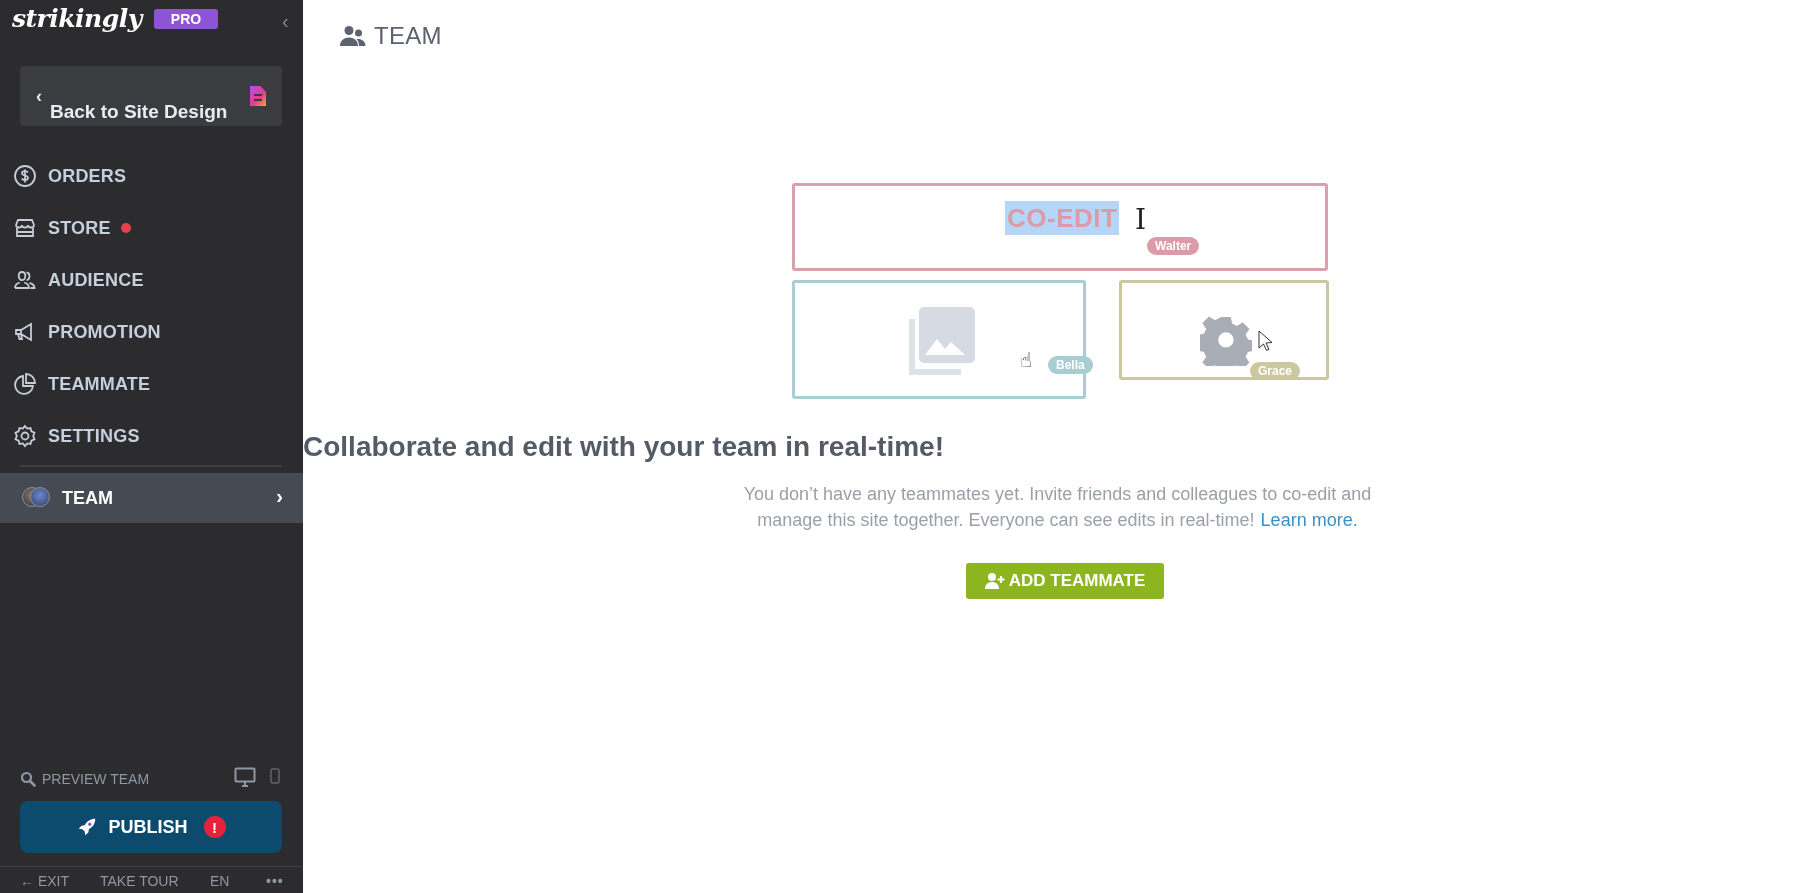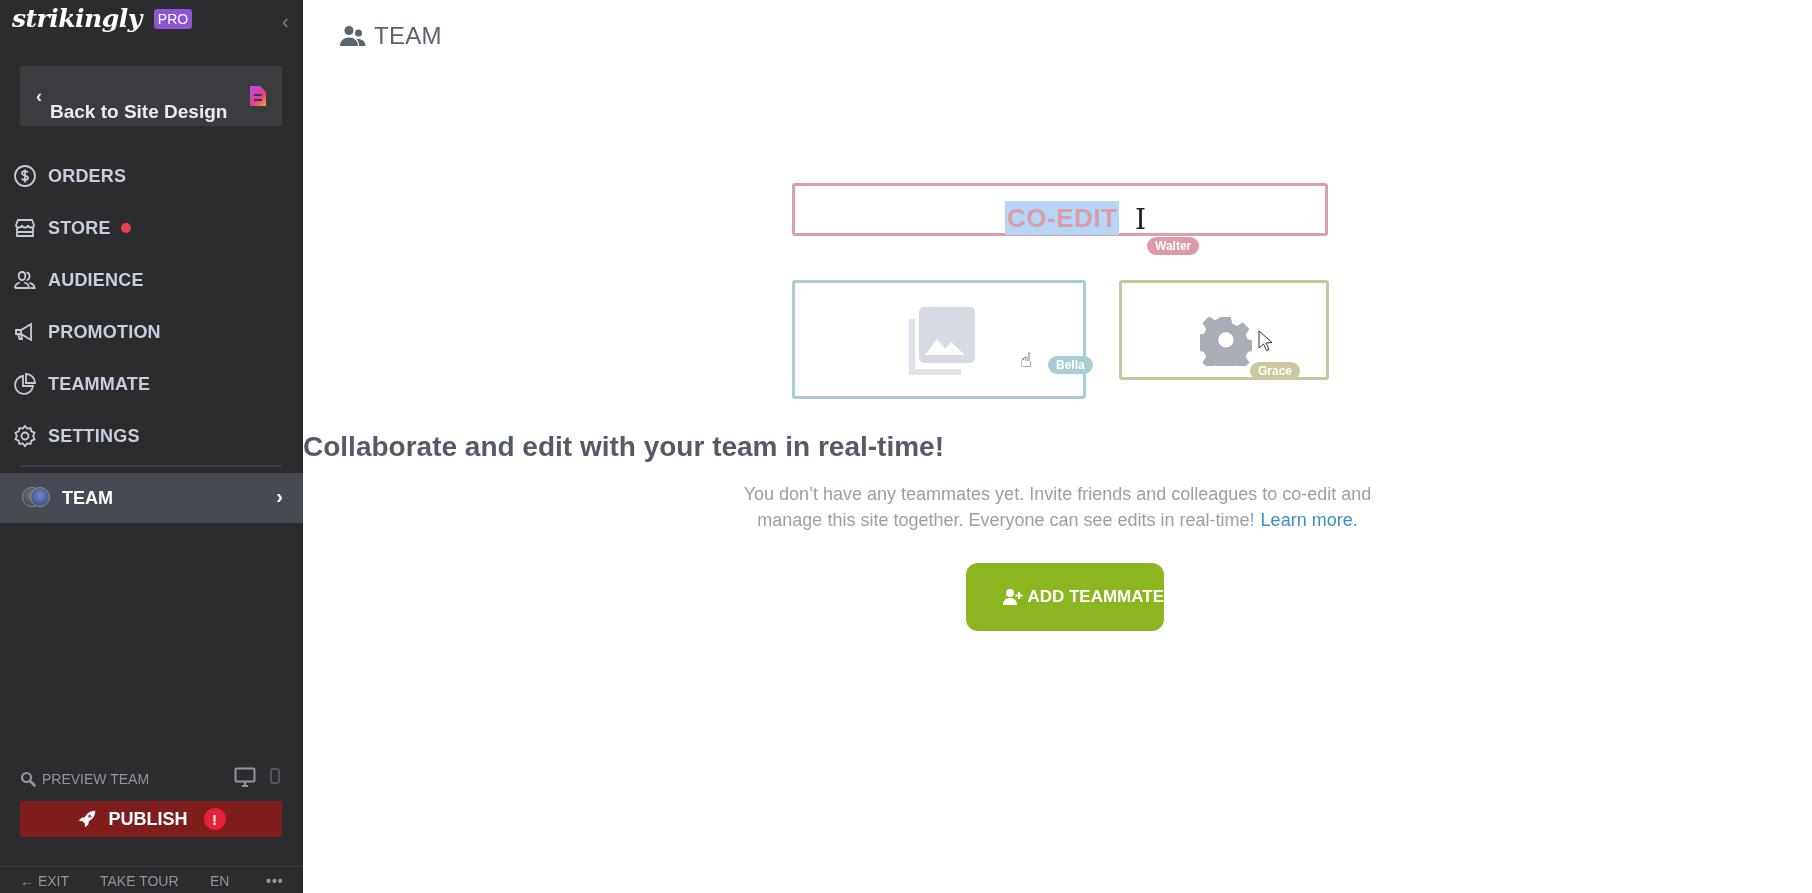--- a/index.html
+++ b/index.html
@@ -3,21 +3,21 @@
 <meta charset="utf-8">
 <style>
   * { box-sizing: border-box; margin: 0; padding: 0; }
   html, body { width: 1812px; height: 893px; overflow: hidden; background: #ffffff; font-family: "Liberation Sans", "DejaVu Sans", sans-serif; }
   .app { position: relative; width: 1812px; height: 893px; }
 
   
   .sidebar { position: absolute; left: 0; top: 0; width: 303px; height: 893px; background: #2c2c2e; color: #c8d0dc; }
   .brand { position: absolute; left: 12px; top: 4px; display: flex; align-items: center; }
   .brand-logo { font-family: "DejaVu Serif", serif; font-style: italic; font-weight: bold; font-size: 25px; color: #ffffff; letter-spacing: -0.5px; }
-  .brand-pro { margin-left: 12px; background: #8d55d6; color: #fff; font-size: 14px; padding: 2px 4px; border-radius: 3px; font-weight: normal; }
+  .brand-pro { margin-left: 12px; background: #8d55d6; color: #fff; font-size: 14px; padding: 2px 17px; border-radius: 3px; font-weight: bold; }
   .collapse-btn { position: absolute; left: 282px; top: 10px; width: 16px; height: 22px; color: #7d8594; font-size: 20px; line-height: 22px; cursor: pointer; }
 
   .back-btn { position: absolute; left: 20px; top: 66px; width: 262px; height: 60px; background: #3b3c40; border-radius: 3px; display: flex; align-items: center; padding-left: 16px; cursor: pointer; }
   .back-chevron { color: #e6ecf3; font-size: 18px; font-weight: bold; margin-right: 8px; }
   .back-label { color: #e8edf3; font-size: 19px; font-weight: bold; margin-top: 31px; }
   .back-doc { position: absolute; right: 16px; top: 20px; width: 16px; height: 20px; background: linear-gradient(135deg, #b84df0 0%, #e63d8a 60%, #f5a430 100%); clip-path: polygon(0 0, 65% 0, 100% 30%, 100% 100%, 0 100%); }
   .back-doc::before, .back-doc::after { content: ""; position: absolute; left: 4px; width: 8px; height: 2px; background: #3b3c40; }
   .back-doc::before { top: 8px; } .back-doc::after { top: 13px; }
 
   .nav { position: absolute; left: 0; top: 150px; width: 303px; }
@@ -34,61 +34,61 @@
   .av2 { left: 8px; background: radial-gradient(circle at 50% 40%, #6f88c9 0%, #3f5488 70%); }
   .team-label { font-size: 18px; font-weight: bold; color: #ffffff; }
   .team-chevron { position: absolute; right: 20px; top: 12px; color: #ffffff; font-size: 20px; font-weight: bold; }
 
   .preview-row { position: absolute; left: 20px; top: 767px; width: 262px; height: 24px; display: flex; align-items: center; cursor: pointer; }
   .preview-row .search-icon { width: 16px; height: 16px; margin-right: 6px; }
   .preview-label { font-size: 14px; color: #8f97a4; }
   .device-desktop { position: absolute; left: 214px; top: 0; width: 22px; height: 20px; cursor: pointer; }
   .device-mobile { position: absolute; left: 250px; top: 1px; width: 10px; height: 16px; cursor: pointer; }
 
-  .publish-btn { position: absolute; left: 20px; top: 801px; width: 262px; height: 36px; background: #7f1d1d; border-radius: 3px; display: flex; align-items: center; justify-content: center; cursor: pointer; }
+  .publish-btn { position: absolute; left: 20px; top: 801px; width: 262px; height: 52px; background: #0c4a6e; border-radius: 8px; display: flex; align-items: center; justify-content: center; cursor: pointer; }
   .rocket-icon { width: 22px; height: 22px; margin-right: 10px; }
   .publish-label { color: #fff; font-size: 18px; font-weight: bold; }
   .publish-alert { width: 22px; height: 22px; border-radius: 50%; background: #e8213b; color: #fff; font-size: 15px; font-weight: bold; display: flex; align-items: center; justify-content: center; margin-left: 16px; }
 
   .footer-divider { position: absolute; left: 0; top: 866px; width: 303px; height: 1px; background: #3d3e42; }
   .footer { position: absolute; left: 20px; top: 870px; width: 262px; height: 22px; display: flex; align-items: center; font-size: 14px; color: #8f97a4; }
   .footer span { cursor: pointer; }
   .f-exit { position: absolute; left: 0; }
   .f-tour { position: absolute; left: 80px; }
   .f-lang { position: absolute; left: 190px; }
   .f-more { position: absolute; left: 246px; font-weight: bold; letter-spacing: 1px; }
 
   
   .page-header { position: absolute; left: 340px; top: 22px; display: flex; align-items: center; }
   .page-header svg { width: 26px; height: 24px; margin-right: 8px; }
   .page-title { font-size: 24px; color: #5b6270; letter-spacing: 0.3px; }
 
   .illus-box { position: absolute; border-width: 3px; border-style: solid; border-radius: 3px; background: #fff; }
-  .coedit-box { left: 792px; top: 183px; width: 536px; height: 53px; border-color: #d9a0ac; }
+  .coedit-box { left: 792px; top: 183px; width: 536px; height: 88px; border-color: #d9a0ac; }
   .coedit-text { position: absolute; left: 210px; top: 15px; font-size: 26px; font-weight: bold; color: #dd9aa7; background: #b6d6f7; padding: 0 2px; letter-spacing: 0.5px; line-height: 34px; }
   .ibeam { position: absolute; left: 340px; top: 17px; font-size: 28px; color: #222; font-family: "DejaVu Serif", serif; }
   .tag { position: absolute; color: #fff; font-size: 12px; font-weight: bold; padding: 2px 8px; border-radius: 12px; }
   .tag-walter { left: 352px; top: 51px; background: #dc9ba7; }
 
   .image-box { left: 792px; top: 280px; width: 294px; height: 119px; border-color: #a8cdd3; }
   .image-icon { position: absolute; left: 110px; top: 22px; width: 72px; height: 72px; }
   .hand-cursor { position: absolute; left: 225px; top: 65px; font-size: 20px; color: #333; }
   .tag-bella { left: 253px; top: 73px; background: #a8cdd3; }
 
   .gear-box { left: 1119px; top: 280px; width: 210px; height: 100px; border-color: #cbc89f; }
   .gear-icon { position: absolute; left: 78px; top: 31px; width: 52px; height: 52px; }
   .arrow-cursor { position: absolute; left: 136px; top: 47px; width: 16px; height: 22px; }
   .tag-grace { left: 128px; top: 79px; background: #cbc89f; }
 
   .headline { position: absolute; left: 0; width: 1812px; padding-left: 303px; top: 431px; text-align: left; font-size: 28px; font-weight: bold; color: #545b66; }
   .desc { position: absolute; left: 0; width: 1812px; padding-left: 303px; top: 481px; text-align: center; font-size: 18px; color: #9aa0a9; line-height: 26px; }
   .desc-inner { display: inline-block; width: 660px; }
   .learn-more { color: #3a90c9; cursor: pointer; margin-left: 6px; }
 
-  .add-btn { position: absolute; left: 966px; top: 563px; width: 198px; height: 68px; background: #8cb51f; border-radius: 12px; display: flex; align-items: center; justify-content: flex-end; cursor: pointer; }
+  .add-btn { position: absolute; left: 966px; top: 563px; width: 198px; height: 36px; background: #8cb51f; border-radius: 3px; display: flex; align-items: center; justify-content: center; cursor: pointer; }
   .add-btn svg { width: 20px; height: 18px; margin-right: 4px; }
   .add-label { color: #fff; font-size: 17px; font-weight: bold; }
 </style>
 </head>
 <body>
 
 <div class="app">
 
   <aside class="sidebar">
     <div class="brand">

